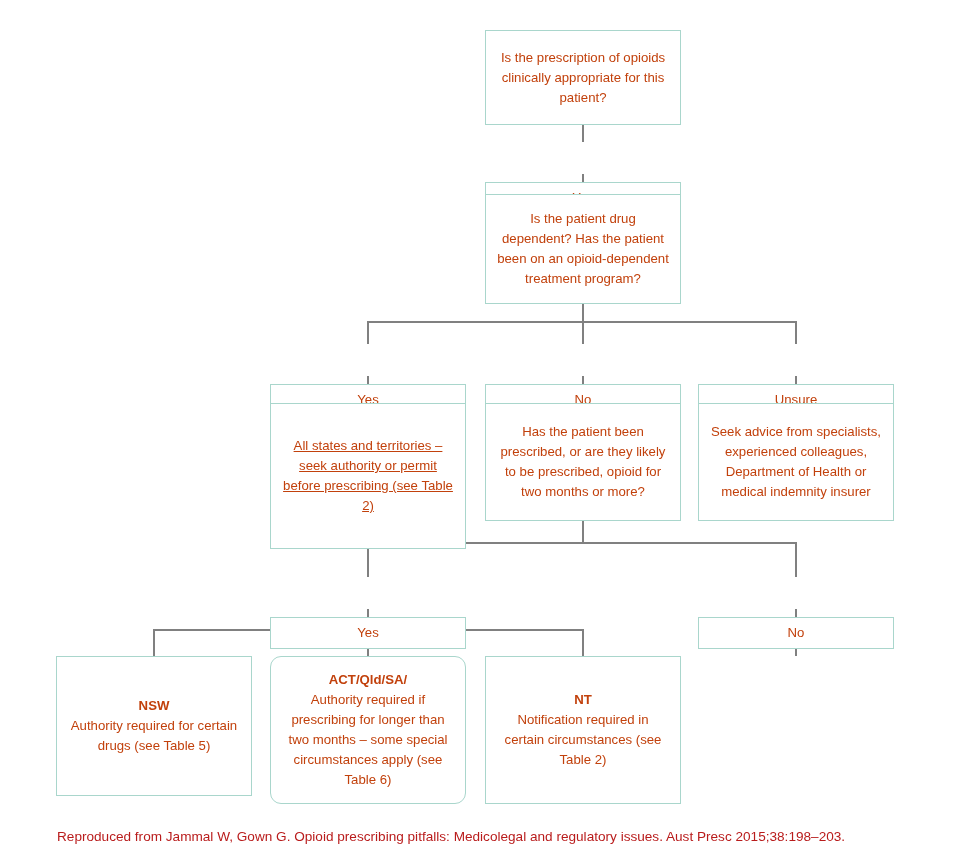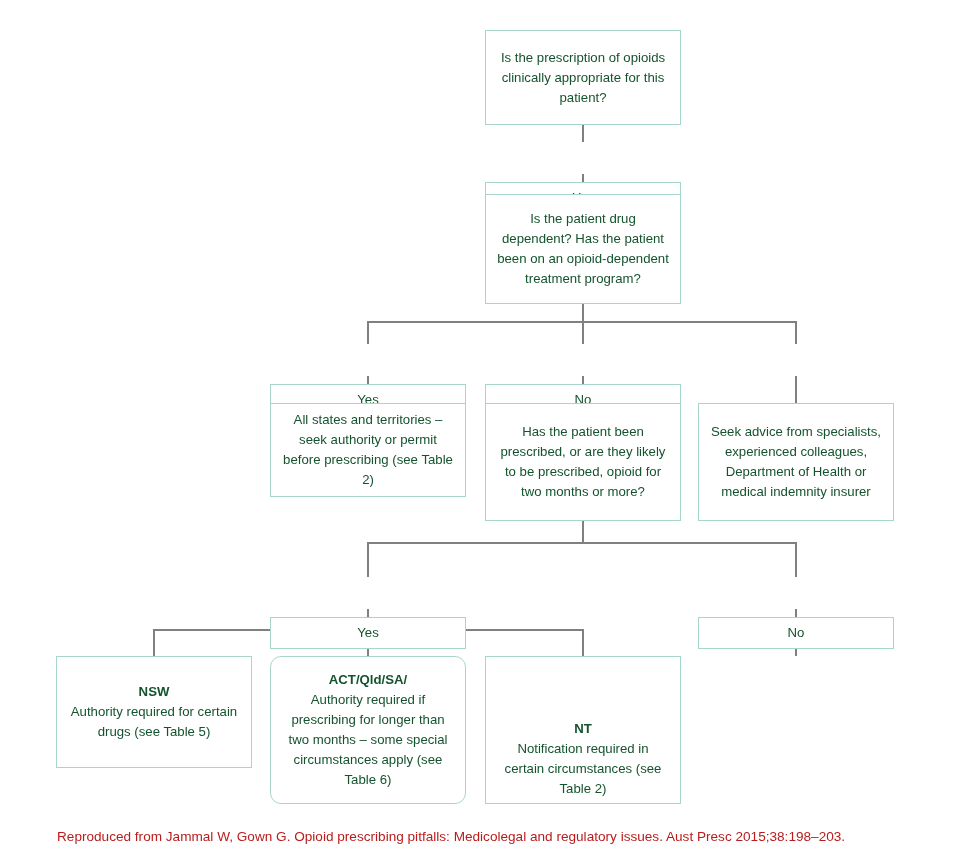--- a/index.html
+++ b/index.html
@@ -26,21 +26,21 @@
     position: absolute;
     box-sizing: border-box;
     border: 1.5px solid #a9d6cc;
     background: #ffffff;
     display: flex;
     align-items: center;
     justify-content: center;
     text-align: center;
     font-size: 13.2px;
     line-height: 20px;
-    color: #14532d;
+    color: #c2410c;
     padding: 4px 10px;
     z-index: 2;
   }
   .node .inner {
     width: 100%;
   }
   .node .hdr {
     font-weight: bold;
     display: block;
   }
@@ -96,26 +96,29 @@
   <div class="conn v" style="left:367px; top:321px; height:23px;"></div>
   <div class="conn v" style="left:582px; top:321px; height:23px;"></div>
   <div class="conn v" style="left:795px; top:321px; height:23px;"></div>
 
   <div class="node answer" style="left:270px; top:344px; width:196px; height:32px;">
     <span class="inner">Yes</span>
   </div>
   <div class="node answer" style="left:485px; top:344px; width:196px; height:32px;">
     <span class="inner">No</span>
   </div>
+  <div class="node answer" style="left:698px; top:344px; width:196px; height:32px;">
+    <span class="inner">Unsure</span>
+  </div>
 
   <div class="conn v" style="left:367px; top:376px; height:27px;"></div>
   <div class="conn v" style="left:582px; top:376px; height:27px;"></div>
   <div class="conn v" style="left:795px; top:376px; height:27px;"></div>
 
-  <div class="node" style="left:270px; top:403px; width:196px; height:94px;">
+  <div class="node" style="left:270px; top:403px; width:196px; height:146px;text-decoration:underline;">
     <span class="inner">All states and territories – seek authority or permit before prescribing (see Table 2)</span>
   </div>
   <div class="node" style="left:485px; top:403px; width:196px; height:118px;">
     <span class="inner">Has the patient been prescribed, or are they likely to be prescribed, opioid for two months or more?</span>
   </div>
   <div class="node" style="left:698px; top:403px; width:196px; height:118px;">
     <span class="inner">Seek advice from specialists, experienced colleagues, Department of Health or medical indemnity insurer</span>
   </div>
 
   <div class="conn v" style="left:582px; top:521px; height:22px;"></div>
@@ -131,35 +134,35 @@
   </div>
 
   <div class="conn v" style="left:367px; top:609px; height:21px;"></div>
   <div class="conn h" style="left:153px; top:629px; width:430px;"></div>
   <div class="conn v" style="left:153px; top:629px; height:27px;"></div>
   <div class="conn v" style="left:367px; top:629px; height:27px;"></div>
   <div class="conn v" style="left:582px; top:629px; height:27px;"></div>
 
   <div class="conn v" style="left:795px; top:609px; height:47px;"></div>
 
-  <div class="node" style="left:56px; top:656px; width:196px; height:112px;">
+  <div class="node" style="left:56px; top:656px; width:196px; height:140px;">
     <span class="inner">
       <span class="hdr">NSW</span>
       <span>Authority required for certain drugs (see Table 5)</span>
     </span>
   </div>
 
   <div class="node" style="left:270px; top:656px; width:196px; height:148px;border-radius:11px;">
     <span class="inner">
       <span class="hdr">ACT/Qld/SA/</span>
       <span>Authority required if prescribing for longer than two months – some special circumstances apply (see Table 6)</span>
     </span>
   </div>
 
-  <div class="node" style="left:485px; top:656px; width:196px; height:148px;align-items:flex-end;">
+  <div class="node" style="left:485px; top:656px; width:196px; height:148px;">
     <span class="inner">
       <span class="hdr">NT</span>
       <span>Notification required in certain circumstances (see Table 2)</span>
     </span>
   </div>
 
 
   <div class="caption">Reproduced from Jammal W, Gown G. Opioid prescribing pitfalls: Medicolegal and regulatory issues. Aust Presc 2015;38:198–203.</div>
 
 </div>

